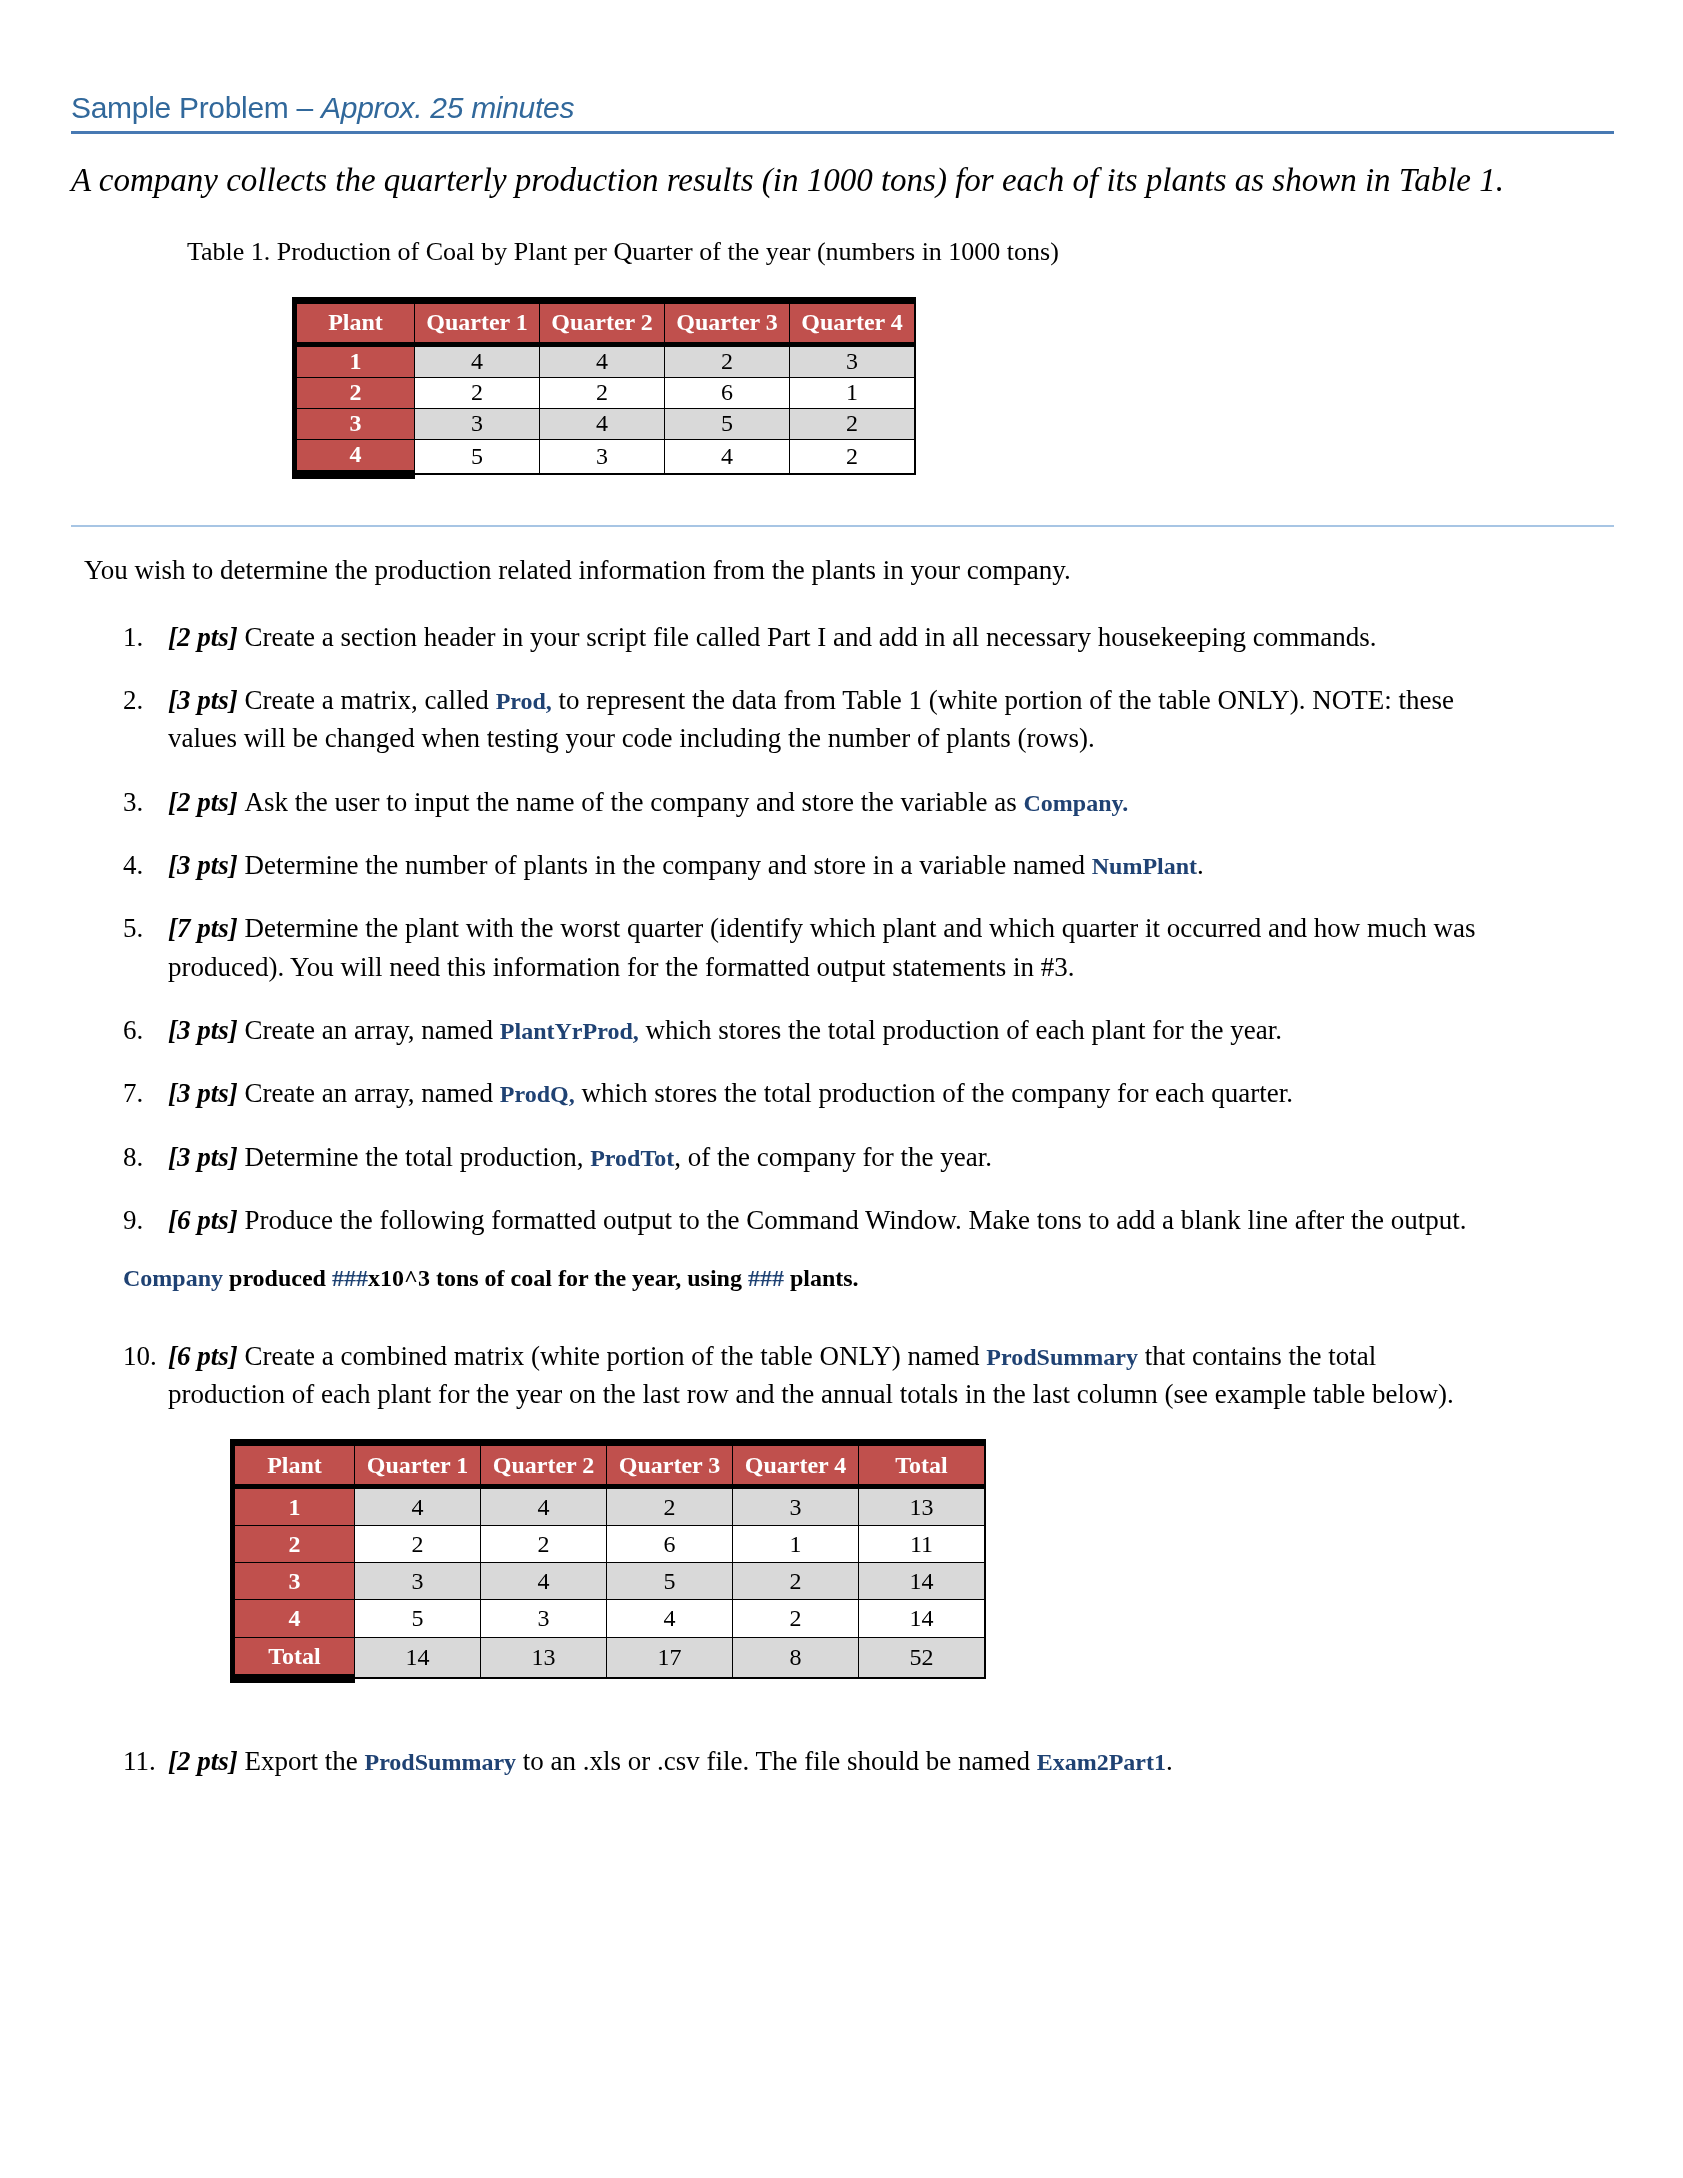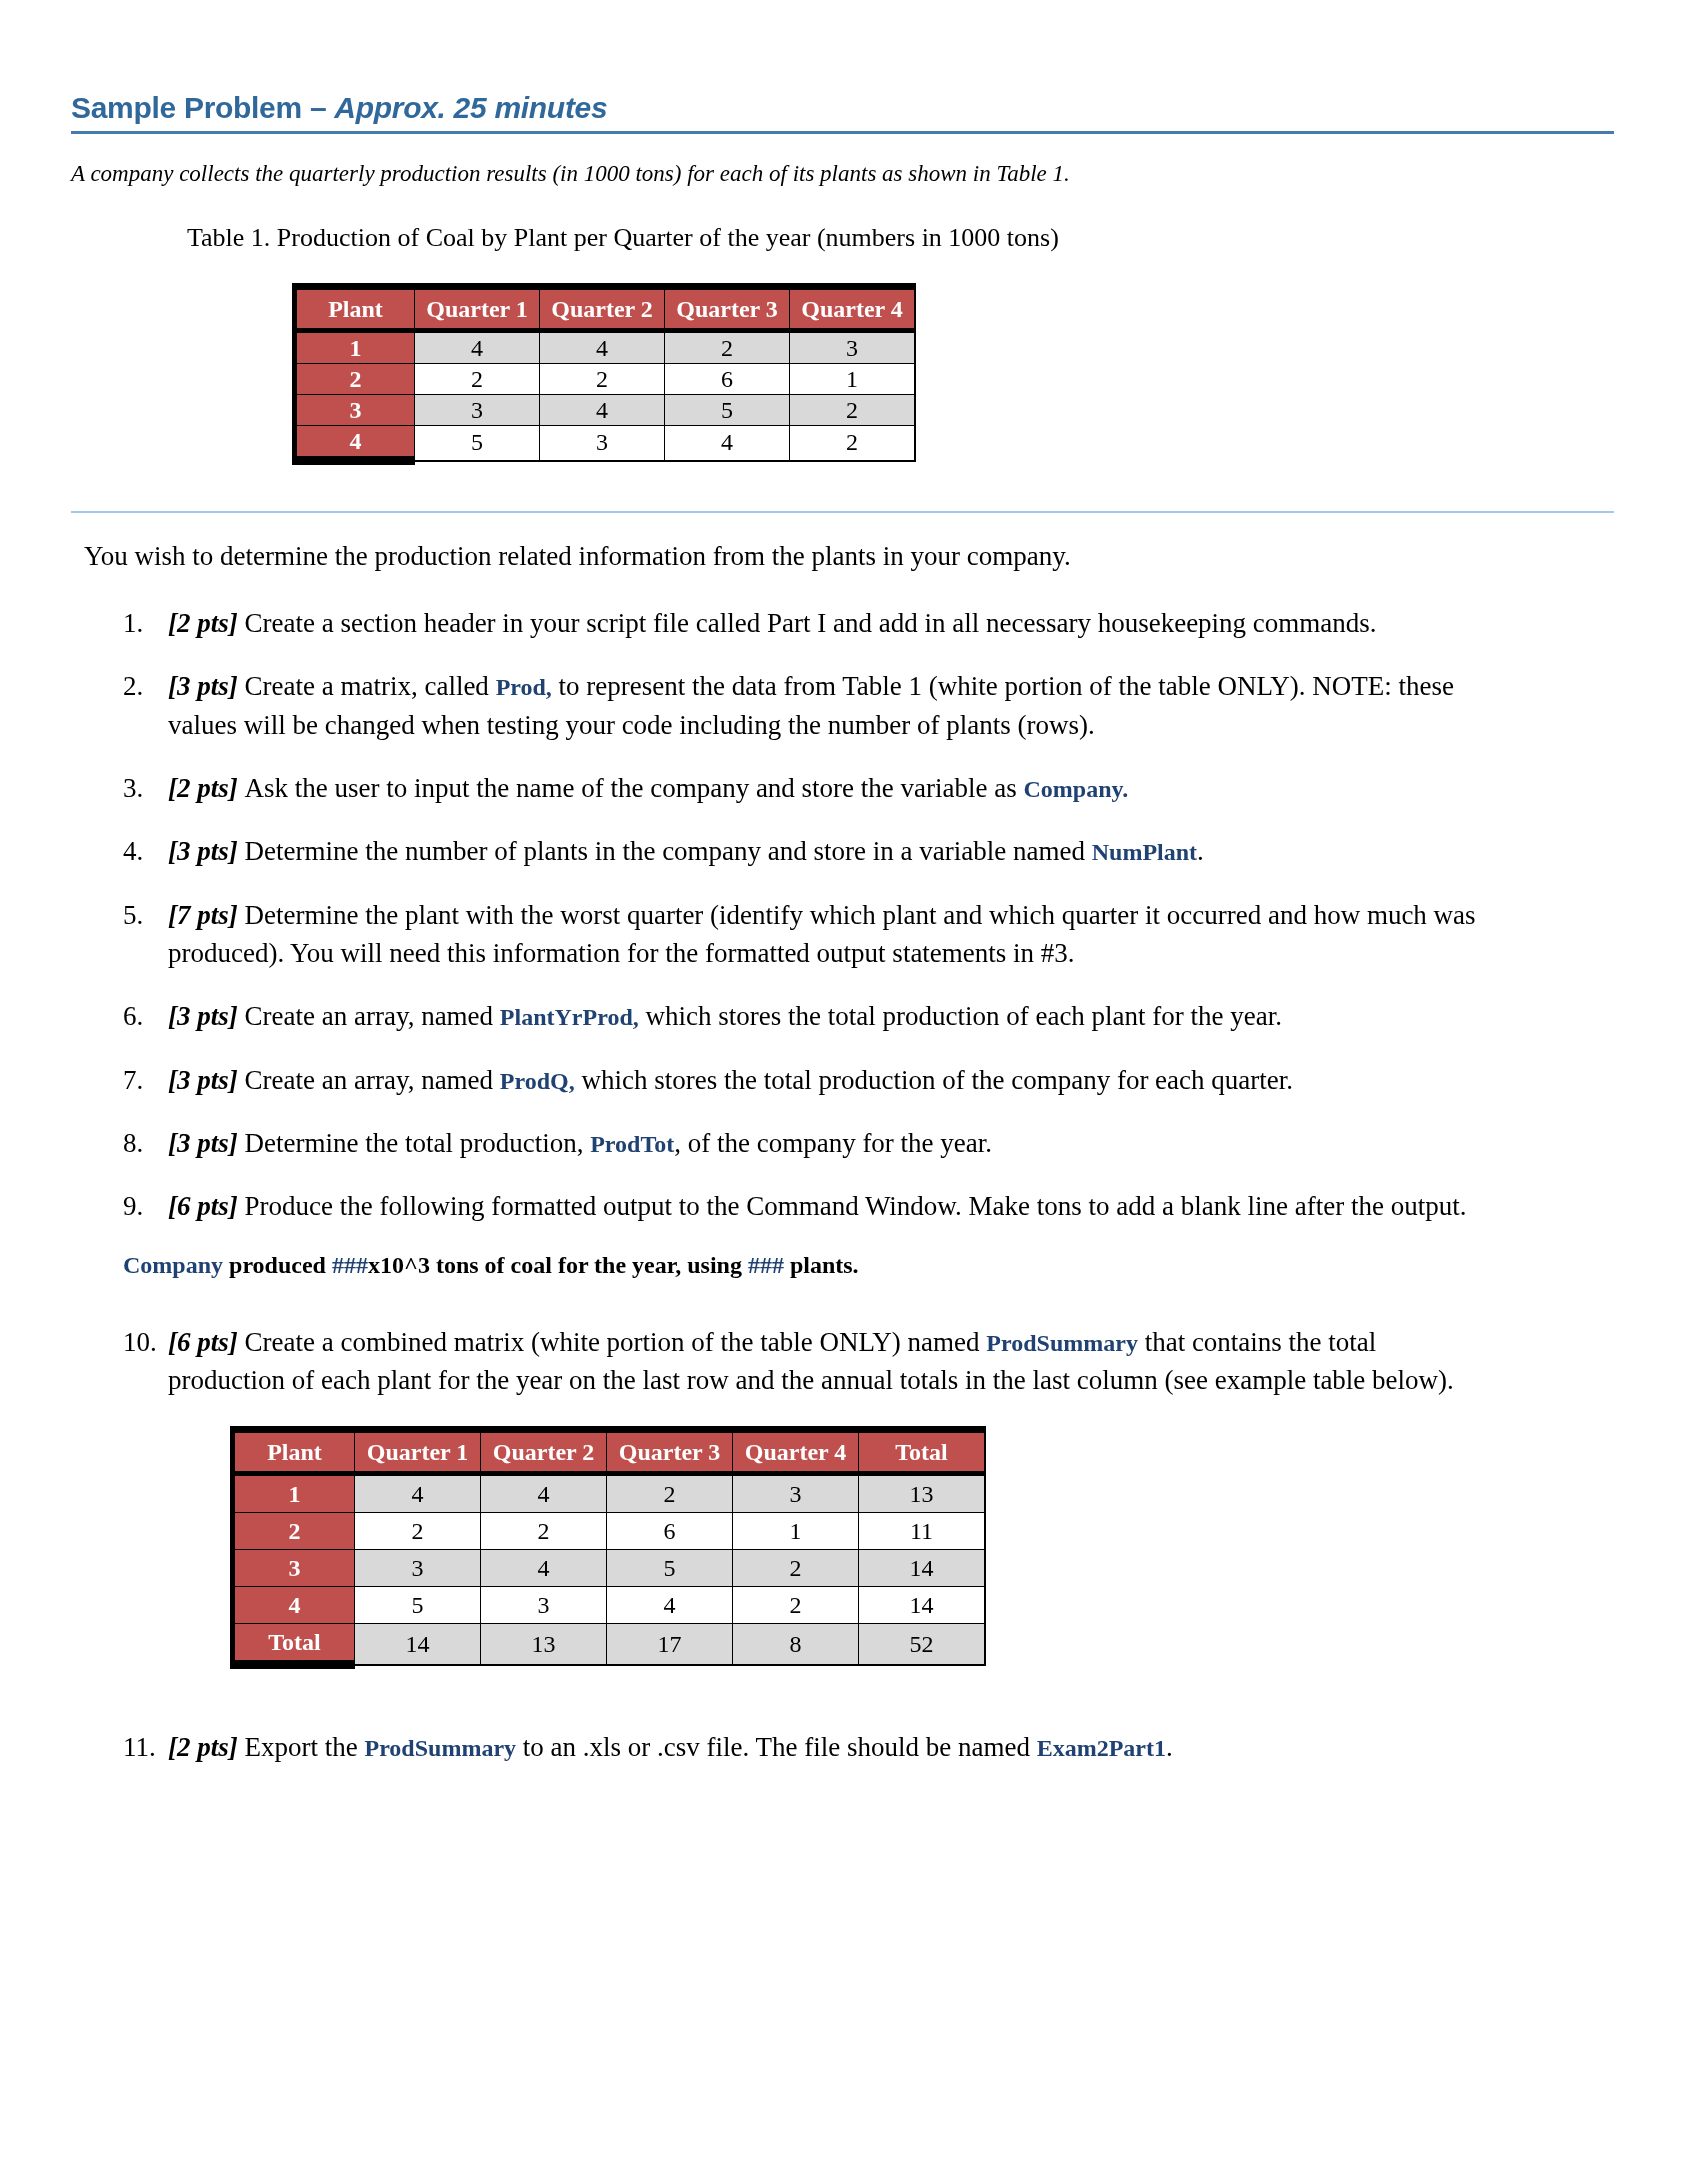--- a/index.html
+++ b/index.html
@@ -7,26 +7,26 @@
     --rule:#4779B3;
     --divider:#A7C5E4;
     --tred:#C0504D;
     --gray:#D9D9D9;
     --navy:#1F4273;
   }
   html,body{margin:0;padding:0;background:#ffffff;}
   body{width:1683px;height:2178px;font-family:"Liberation Serif",serif;color:#000;}
   .page{padding:91px 69px 0 71px;}
 
-  h1.doctitle{margin:0;font-family:"Liberation Sans",sans-serif;font-weight:bold;
+  h1.doctitle{margin:0;font-family:"Liberation Sans",sans-serif;font-weight:normal;
     font-size:30px;color:var(--accent);letter-spacing:-0.3px;}
   h1.doctitle .ital{font-style:italic;}
   .title-rule{border:none;border-top:3px solid var(--rule);margin:6px 0 0 0;}
 
-  .intro{margin:24px 0 0 0;font-size:23px;font-style:italic;line-height:1.35;}
+  .intro{margin:24px 0 0 0;font-size:33px;font-style:italic;line-height:1.35;}
   .caption{margin:34px 0 0 116px;font-size:26px;}
 
   table.ptable{border-collapse:collapse;table-layout:fixed;
     border-top:7px solid #000;border-left:5px solid #000;border-right:2px solid #000;}
   table.ptable th,table.ptable td{font-size:24px;text-align:center;padding:1px 0;}
   table.ptable thead th{background:var(--tred);color:#fff;font-weight:bold;
     border-bottom:5px solid #000;border-right:1px solid #000;height:36px;}
   table.ptable tbody th.rowhead{background:var(--tred);color:#fff;font-weight:bold;
     border-bottom:1px solid #000;border-right:1px solid #000;height:28px;}
   table.ptable tbody td{border-bottom:1px solid #000;border-right:1px solid #000;height:28px;}

